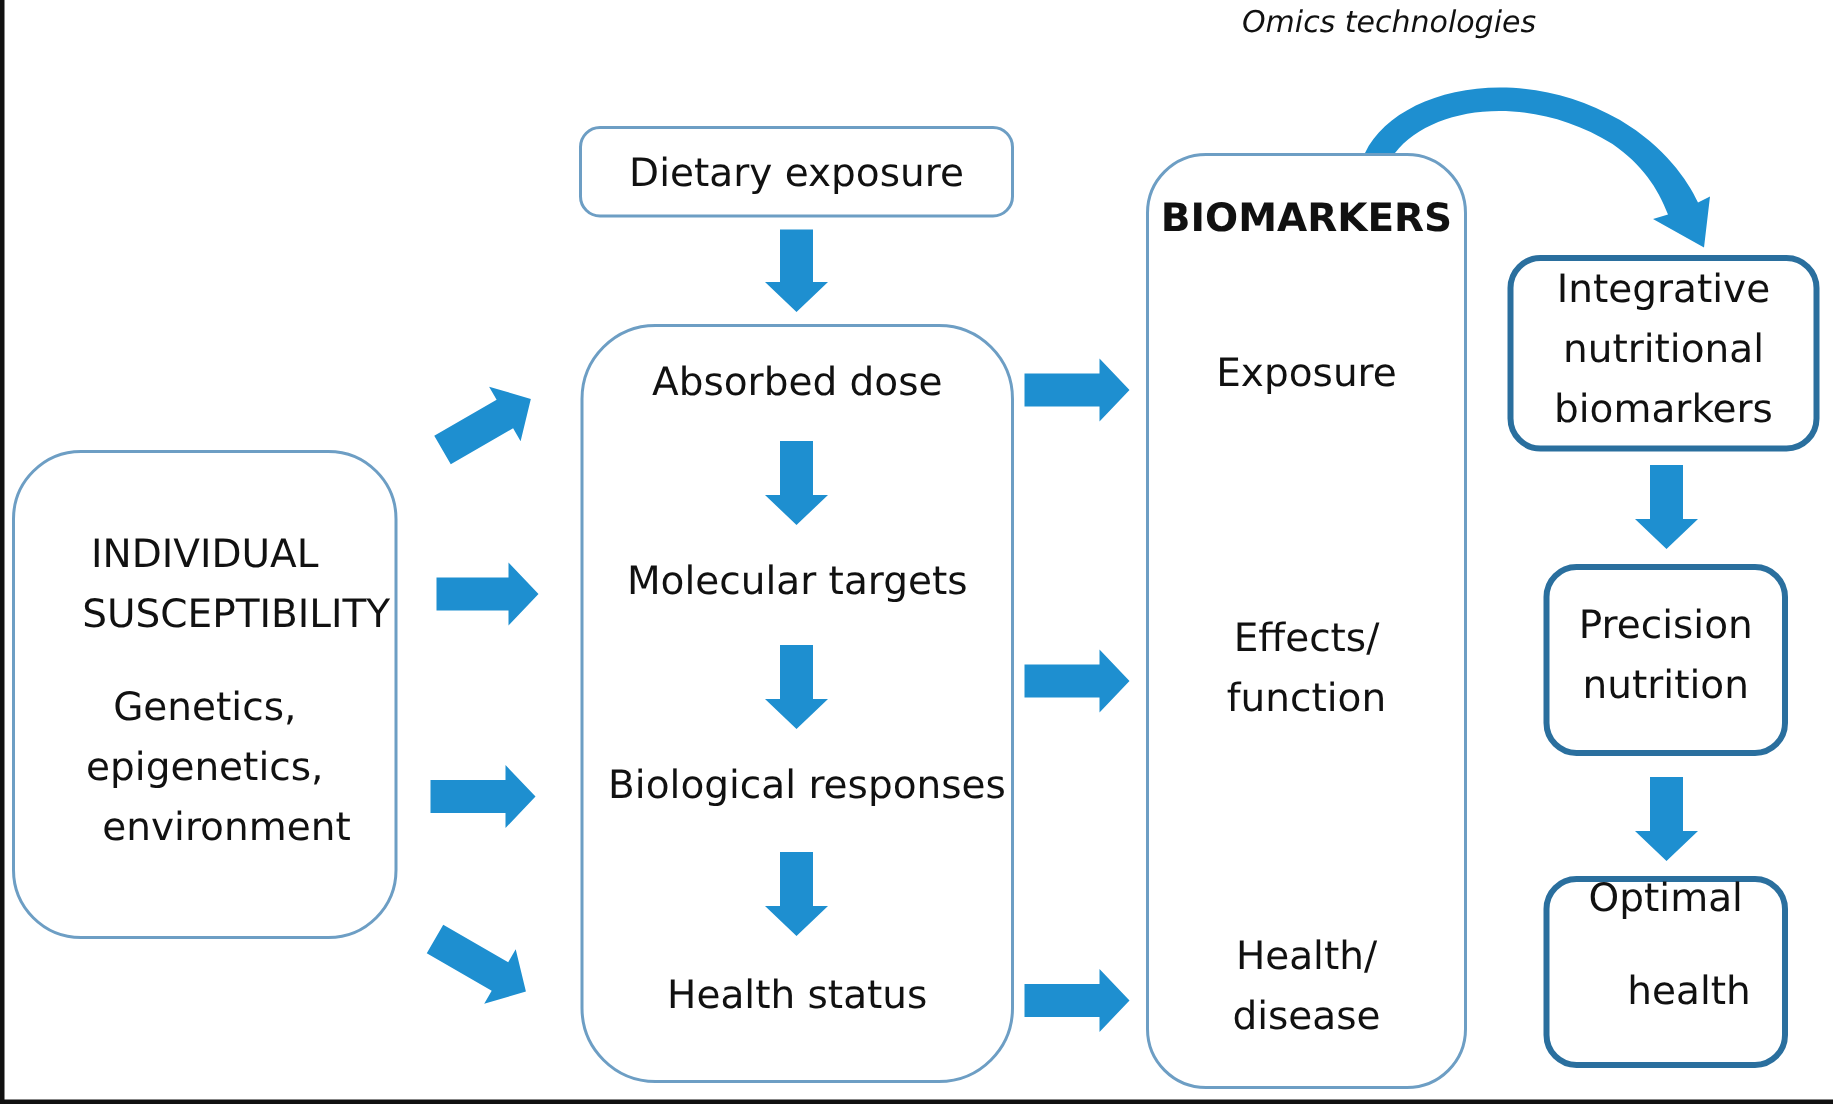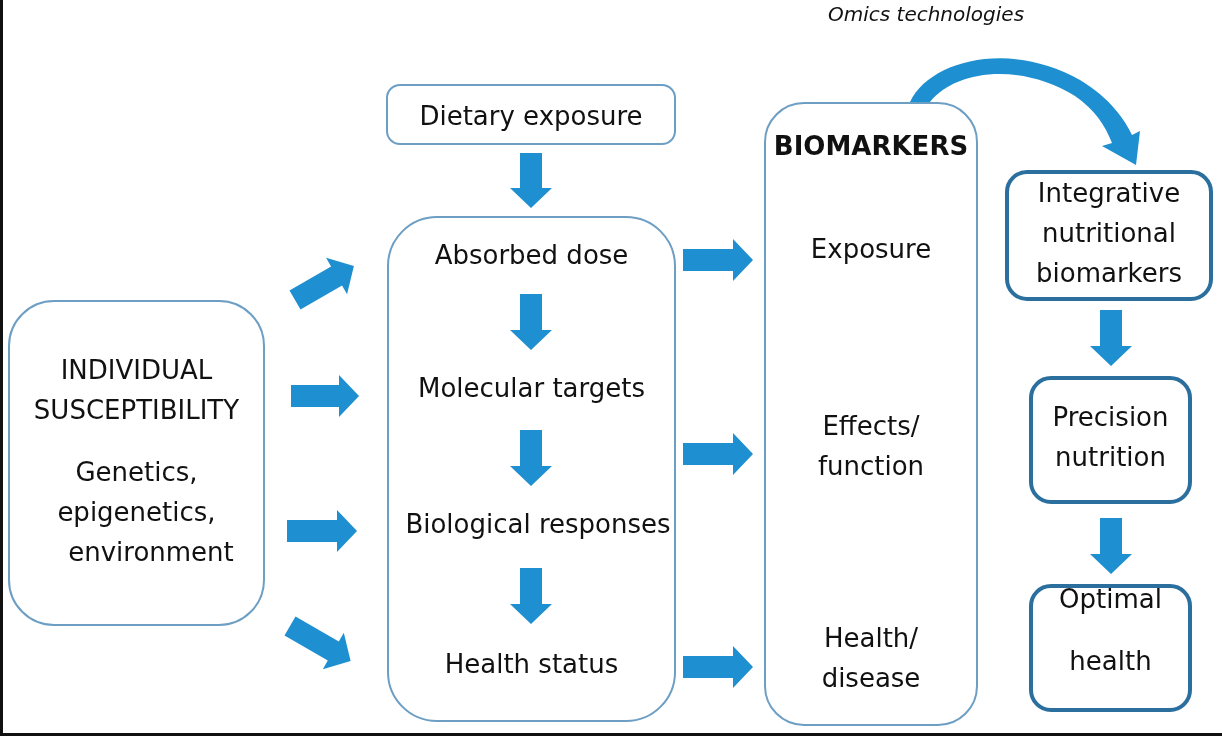--- a/index.html
+++ b/index.html
@@ -17,21 +17,21 @@
   </style>
 </head>
 <body>
 
 <div class="frame"></div>
 
 <div class="title" style="left:828px; top:2px;">Omics technologies</div>
 
 <div class="box" style="left:8px; top:300px; width:257px; height:326px; border-radius:46px;"></div>
 <div class="txt" style="left:8px; top:350px; width:257px;">INDIVIDUAL</div>
-<div class="txt" style="left:8px; top:390px; width:257px;">SUSCEPTIBILITY</div>
+<div class="txt" style="left:8px; top:390px; width:257px;padding-left:21px;">SUSCEPTIBILITY</div>
 <div class="txt" style="left:8px; top:452px; width:257px;">Genetics,</div>
 <div class="txt" style="left:8px; top:492px; width:257px;">epigenetics,</div>
 <div class="txt" style="left:8px; top:532px; width:286px;">environment</div>
 
 <div class="box" style="left:386px; top:84px; width:290px; height:61px; border-radius:14px;"></div>
 <div class="txt" style="left:386px; top:96px; width:290px;">Dietary exposure</div>
 
 <div class="box" style="left:387px; top:216px; width:289px; height:506px; border-radius:50px;"></div>
 <div class="txt" style="left:387px; top:235px; width:289px;">Absorbed dose</div>
 <div class="txt" style="left:387px; top:368px; width:289px;">Molecular targets</div>
@@ -50,21 +50,21 @@
 <div class="txt" style="left:1005px; top:173px; width:208px;">Integrative</div>
 <div class="txt" style="left:1005px; top:213px; width:208px;">nutritional</div>
 <div class="txt" style="left:1005px; top:253px; width:208px;">biomarkers</div>
 
 <div class="box thick" style="left:1029px; top:376px; width:163px; height:128px;"></div>
 <div class="txt" style="left:1029px; top:397px; width:163px;">Precision</div>
 <div class="txt" style="left:1029px; top:437px; width:163px;">nutrition</div>
 
 <div class="box thick" style="left:1029px; top:584px; width:163px; height:128px;"></div>
 <div class="txt" style="left:1029px; top:579px; width:163px;">Optimal</div>
-<div class="txt" style="left:1029px; top:641px; width:163px;">health</div>
+<div class="txt" style="left:1029px; top:641px; width:194px;">health</div>
 
 <svg class="arrows" width="1222" height="736" viewBox="0 0 1222 736">
   <g id="arrow-group" fill="#1e8fd0">
       <polygon points="0,-11 35,-11 35,-21 55,0 35,21 35,11 0,11" transform="translate(531,153) rotate(90)"></polygon>
       <polygon points="0,-11 36,-11 36,-21 56,0 36,21 36,11 0,11" transform="translate(531,294) rotate(90)"></polygon>
       <polygon points="0,-11 36,-11 36,-21 56,0 36,21 36,11 0,11" transform="translate(531,430) rotate(90)"></polygon>
       <polygon points="0,-11 36,-11 36,-21 56,0 36,21 36,11 0,11" transform="translate(531,568) rotate(90)"></polygon>
       <polygon points="0,-11 36,-11 36,-21 56,0 36,21 36,11 0,11" transform="translate(1111,310) rotate(90)"></polygon>
       <polygon points="0,-11 36,-11 36,-21 56,0 36,21 36,11 0,11" transform="translate(1111,518) rotate(90)"></polygon>
       <polygon points="0,-11 48,-11 48,-21 68,0 48,21 48,11 0,11" transform="translate(295,300) rotate(-30)"></polygon>

